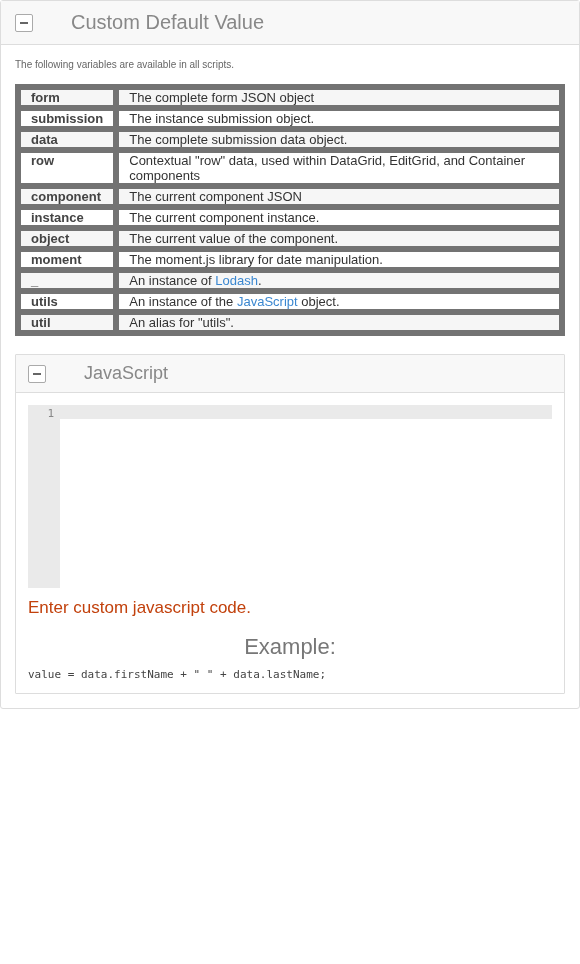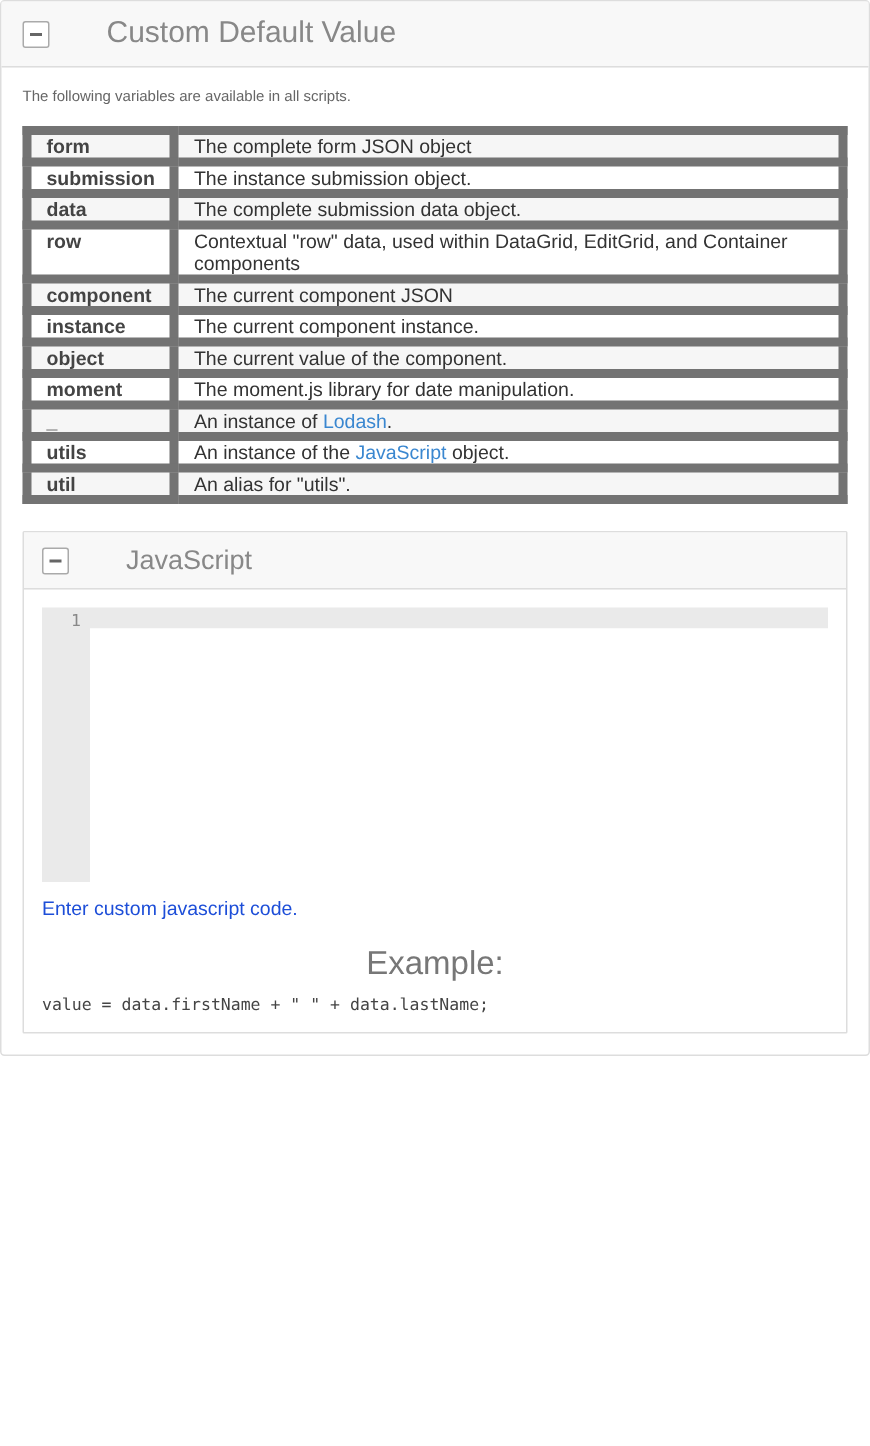--- a/index.html
+++ b/index.html
@@ -119,22 +119,22 @@
       width: 100%;
       height: 166px;
       border: none;
       resize: none;
       font-family: Menlo, Consolas, monospace;
       font-size: 11px;
       padding: 2px 4px;
       outline: none;
     }
     .help-text {
-      color: #1d4ed8;
-      font-size: 13px;
+      color: #c2410c;
+      font-size: 17px;
       margin: 10px 0 16px;
     }
     .example-heading {
       font-size: 22px;
       font-weight: 400;
       color: #777;
       margin-bottom: 8px;
       text-align: center;
     }
     .code-line {

